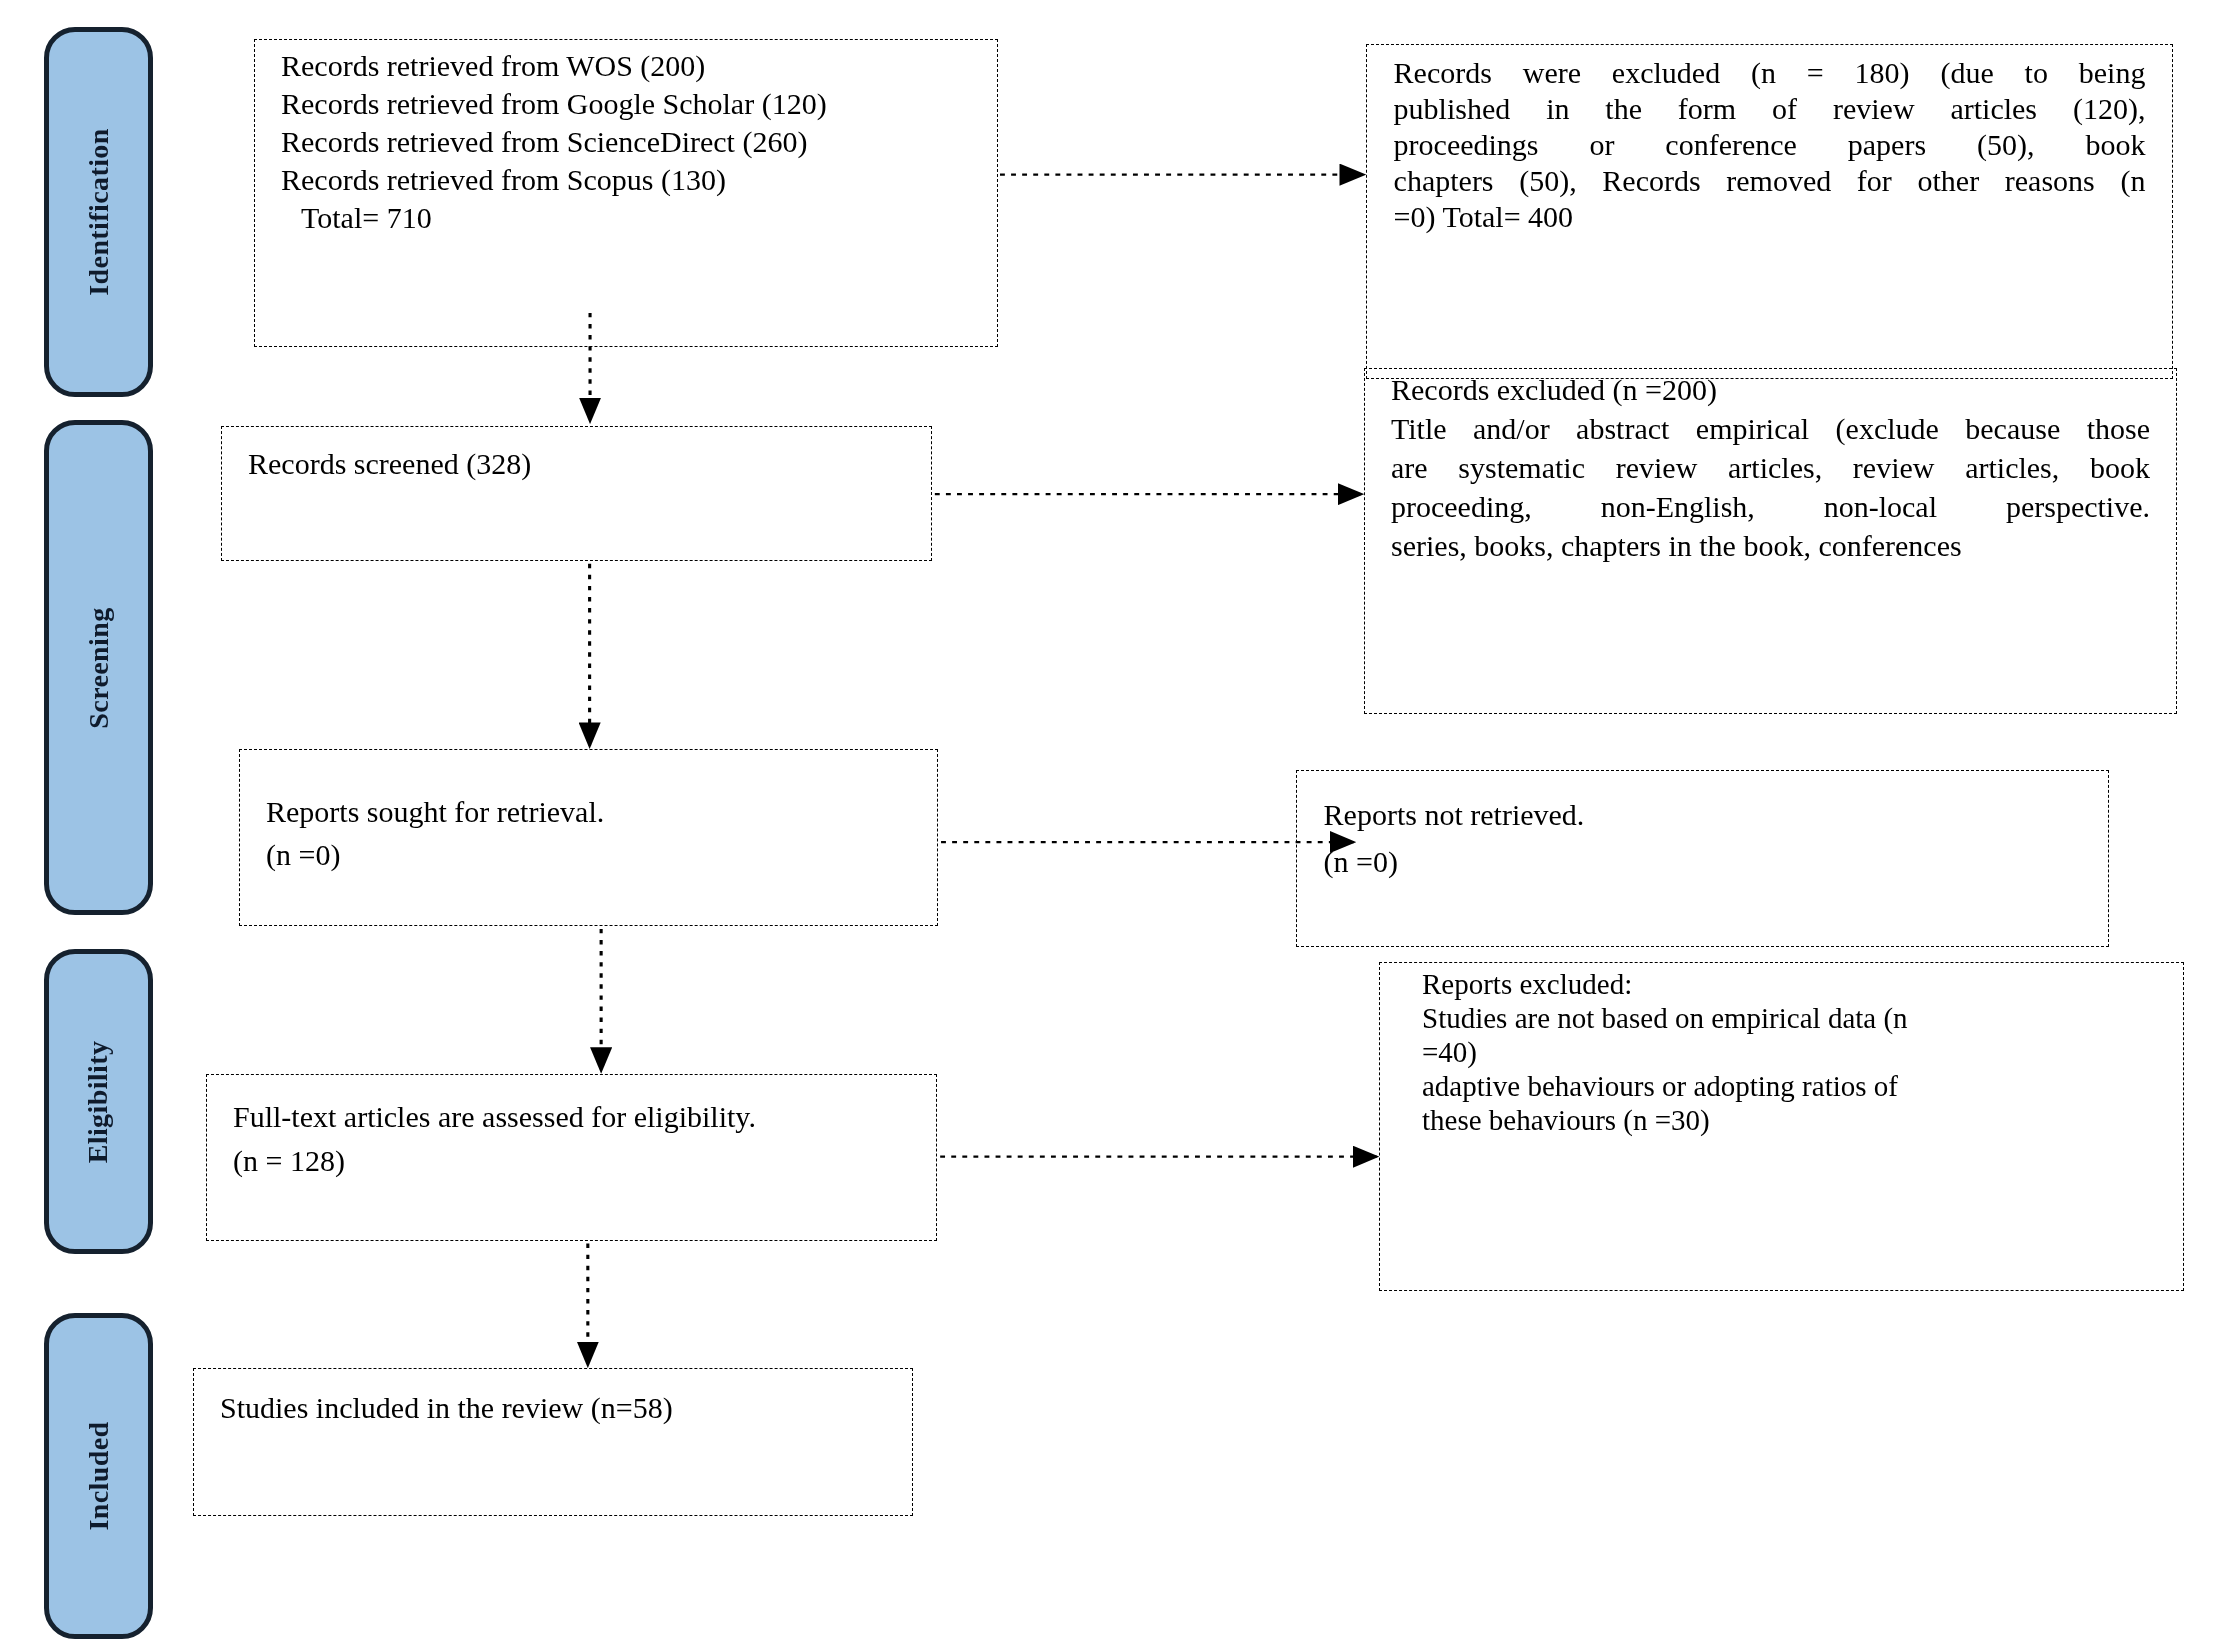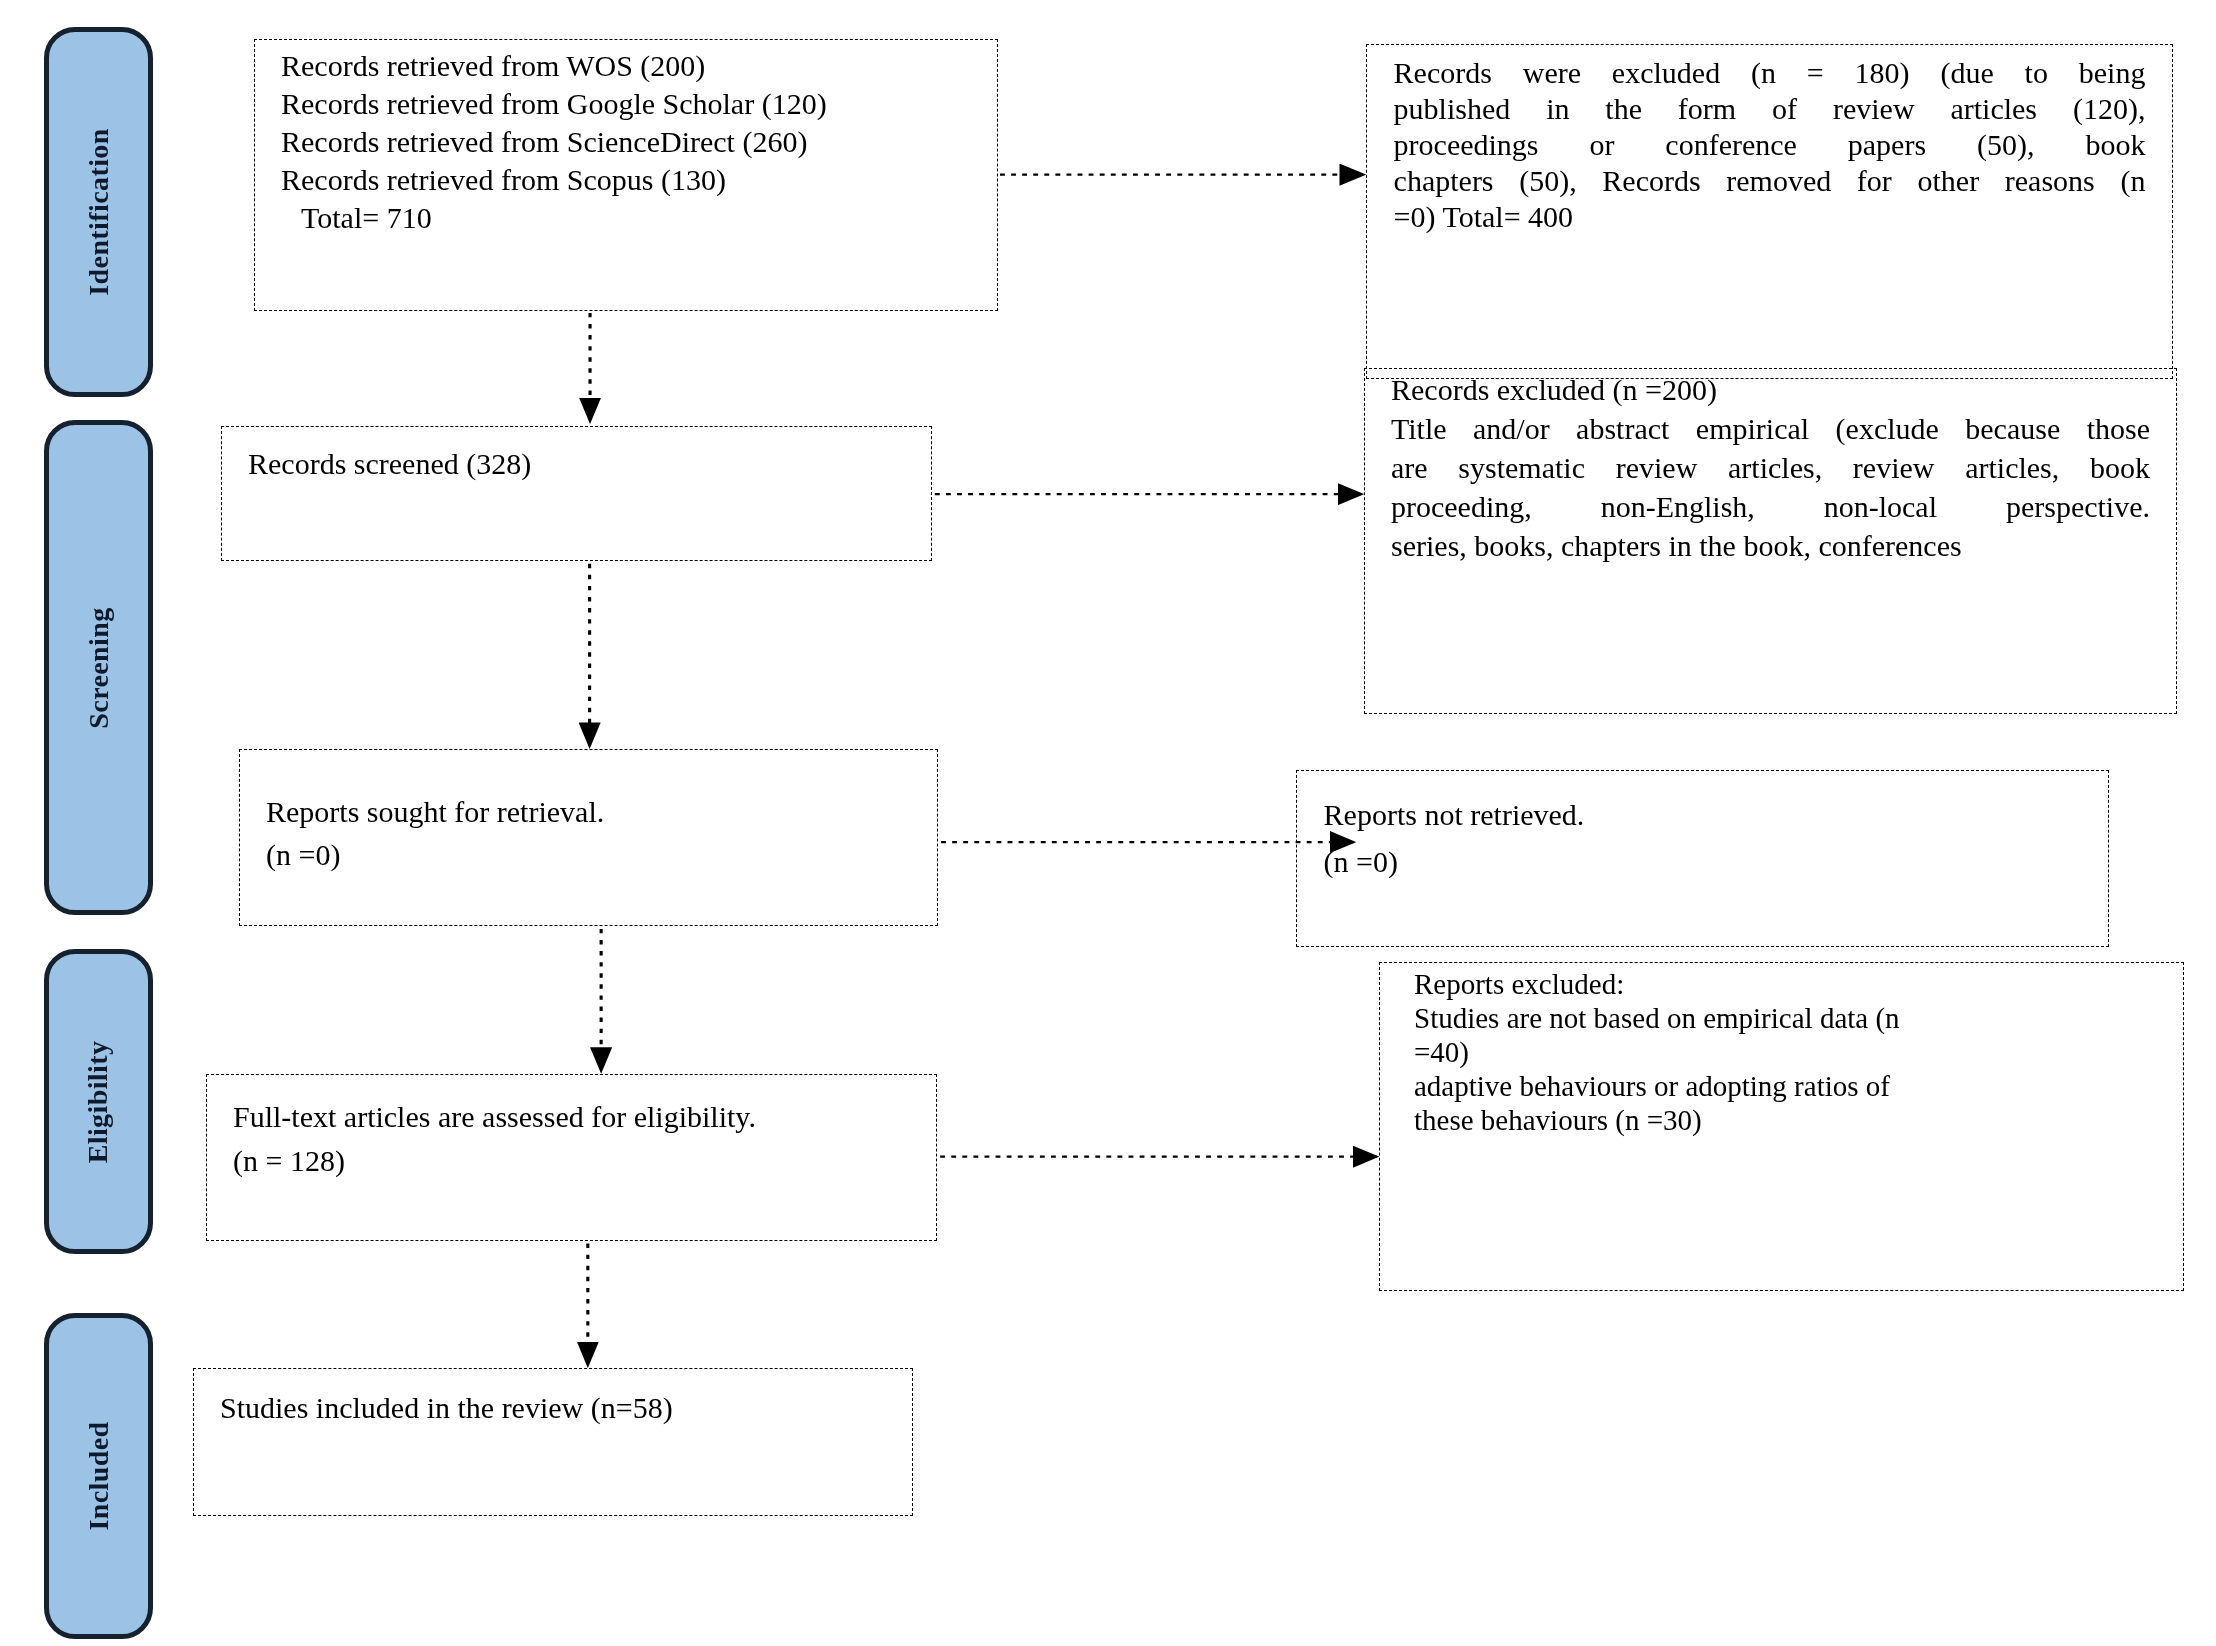--- a/index.html
+++ b/index.html
@@ -26,21 +26,21 @@
   .stage span{transform:rotate(-90deg);white-space:nowrap;font-weight:bold;font-size:28px;
               color:var(--sidebar-text);letter-spacing:0.4px;}
   #stage-identification{left:44px;top:26.6px;width:109px;height:370px;}
   #stage-screening{left:44px;top:420px;width:109px;height:495px;}
   #stage-eligibility{left:44px;top:949px;width:109px;height:305px;}
   #stage-included{left:44px;top:1313px;width:109px;height:326px;}
 
   .box{position:absolute;border:1.8px dashed var(--box-border);font-size:30px;line-height:38px;background:transparent;}
   .box .line{min-height:1em;}
 
-  #box-identification{left:254px;top:39px;width:744px;height:272px;padding:7px 26px;}
+  #box-identification{left:254px;top:39px;width:744px;height:308px;padding:7px 26px;}
   #box-identification .line{line-height:38px;}
   #box-identification .line:last-child{padding-left:20px;}
 
   #box-excl-identification{left:1366px;top:35px;width:807px;height:335px;padding:9.8px 26.6px;margin-top:9px;}
   #box-excl-identification .line{line-height:36px;text-align:justify;text-align-last:justify;}
   #box-excl-identification .line:last-child{text-align:left;text-align-last:left;}
 
   #box-screened{left:221px;top:426px;width:711px;height:135px;padding:17.7px 26px;}
 
   #box-excl-screening{left:1364px;top:368px;width:813px;height:346px;padding:0.9px 26px;}
@@ -51,21 +51,21 @@
   #box-sought{left:239px;top:749px;width:699px;height:177px;padding:40px 26px;}
   #box-sought .line{line-height:43px;}
 
   #box-not-retrieved{left:1296px;top:770px;width:813px;height:177px;padding:20.4px 26.6px;}
   #box-not-retrieved .line{line-height:47px;}
 
   #box-fulltext{left:206px;top:1074px;width:731px;height:167px;padding:20.4px 26px;}
   #box-fulltext .line{line-height:44px;}
 
   #box-excl-eligibility{left:1379px;top:962px;width:805px;height:329px;padding:4.4px 34px;font-size:29px;}
-  #box-excl-eligibility .line{line-height:34px;}
+  #box-excl-eligibility .line{line-height:34px;margin-left:8px;}
 
   #box-included{left:193px;top:1368px;width:720px;height:148px;padding:19.5px 26px;}
 </style>
 </head>
 <body>
 
 <div class="canvas">
 
   <svg class="arrows" viewBox="0 0 5040 3714" xmlns="http://www.w3.org/2000/svg">
     <defs>

